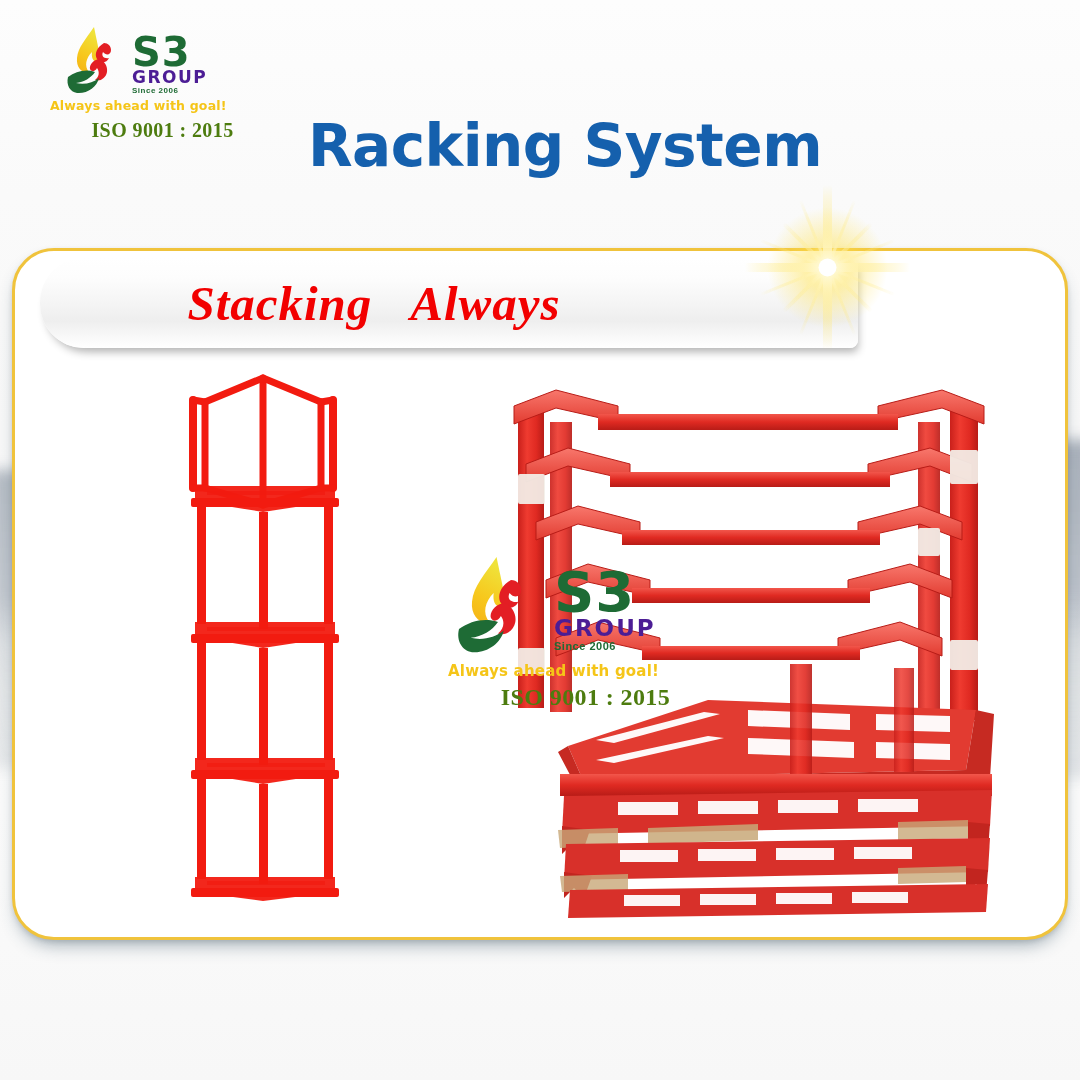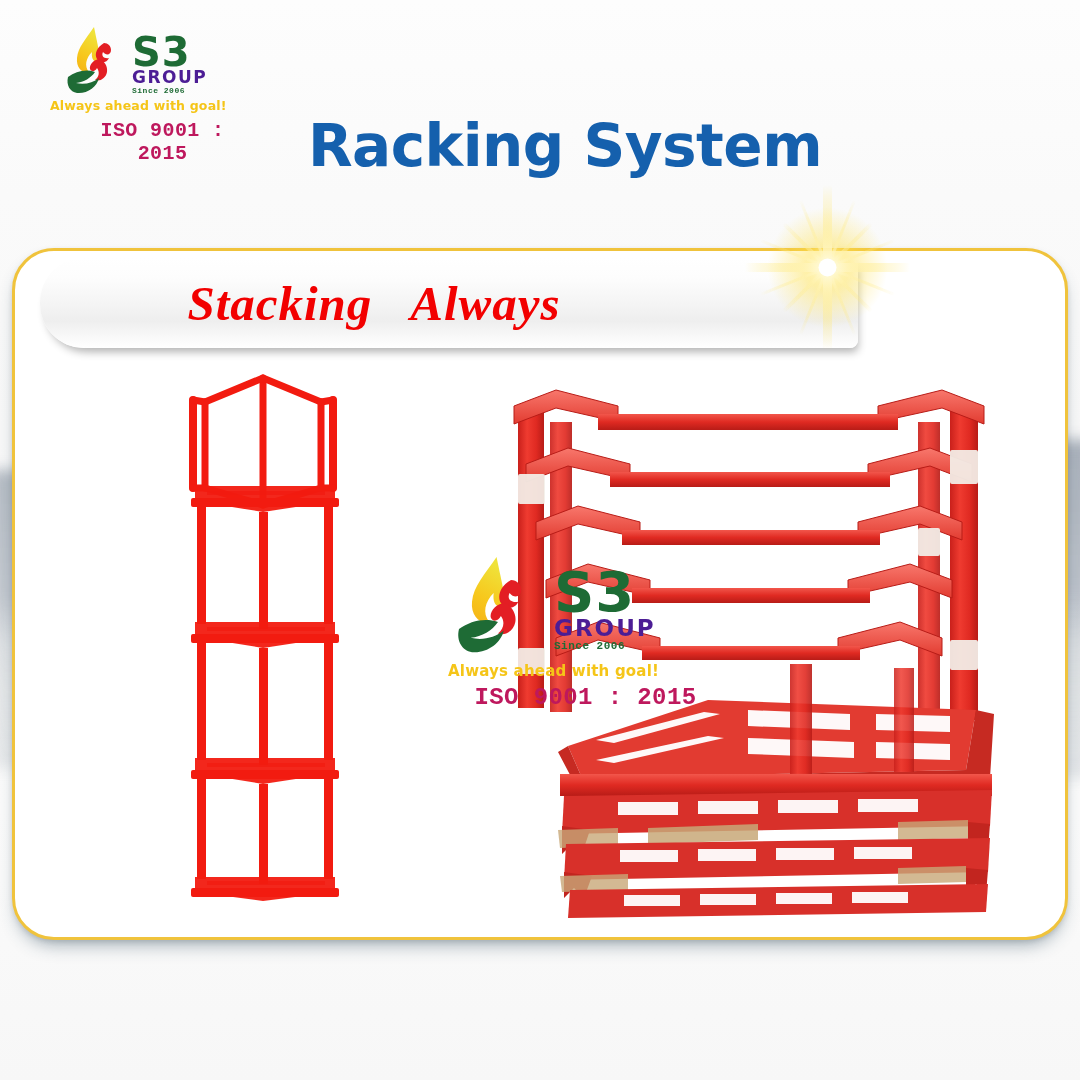--- a/index.html
+++ b/index.html
@@ -62,32 +62,32 @@
     font-family:"DejaVu Sans", sans-serif;
     font-weight:700; font-size:40px; letter-spacing:1px;
     color:#1e6b35;
   }
   .wm-group{
     font-family:"DejaVu Sans", sans-serif;
     font-weight:700; font-size:17px; letter-spacing:1.5px;
     color:#4c1d95; margin-top:-3px;
   }
   .wm-since{
-    font-family:Liberation Mono, monospace;
+    font-family:Liberation Sans, sans-serif;
     font-weight:700; font-size:8px; letter-spacing:.5px;
     color:#1e6b35; margin-top:1px;
   }
   .tagline{
     text-align:left; font-family:"DejaVu Sans", sans-serif;
     font-weight:700; font-size:12.5px; color:#f5c518;
     letter-spacing:.2px; margin-top:-2px;
   }
   .iso{
-    text-align:center; font-family:Liberation Mono, monospace;
-    font-weight:700; font-size:20px; color:#be185d;
+    text-align:center; font-family:Liberation Serif, serif;
+    font-weight:700; font-size:20px; color:#4d7c0f;
     letter-spacing:.4px; margin-top:6px;margin-left:25px;
   }
 
   
   #page-title{
     position:absolute; left:0; top:112px; width:1020px;
     text-align:center;
     font-family:"DejaVu Sans", sans-serif;
     font-weight:700; font-size:58px; color:#1560ad;
     letter-spacing:-.5px;

